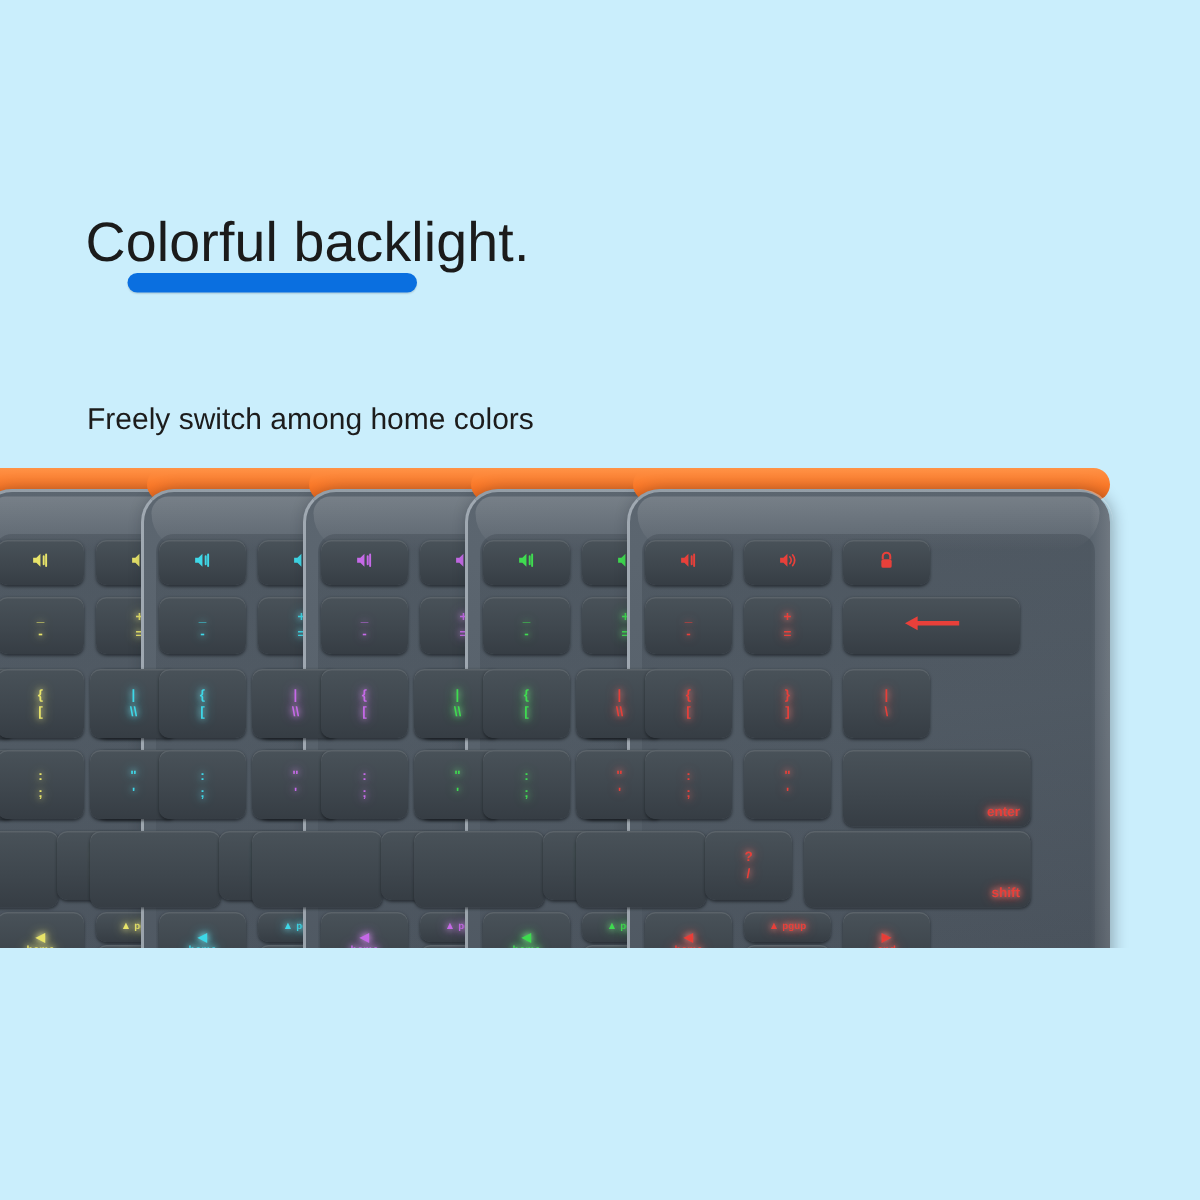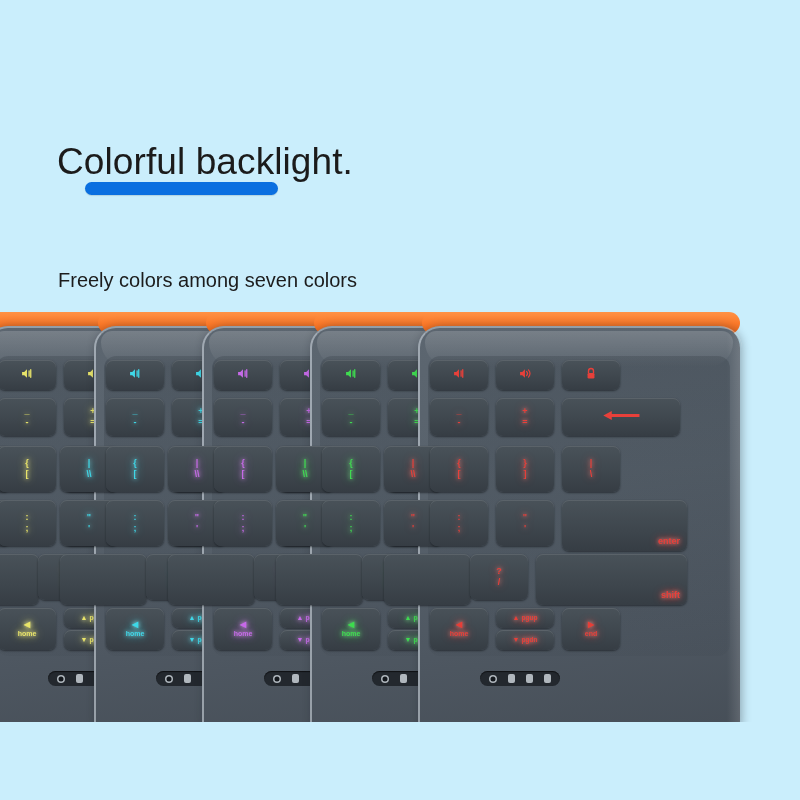--- a/index.html
+++ b/index.html
@@ -1,21 +1,21 @@
 <!DOCTYPE html>
 <html><head>
 <meta charset="utf-8">
 <style>
   html,body{margin:0;padding:0;}
   body{
     width:800px;height:800px;overflow:hidden;
     font-family:"Liberation Sans",sans-serif;
     background:#caeefc;position:relative;
   }
-  #stage{position:absolute;inset:0;width:800px;height:722px;overflow:hidden;}
+  #stage{position:absolute;inset:0;width:800px;height:632px;overflow:hidden;}
 
   
   .headline{
     position:absolute;left:57px;top:42px;width:640px;
     font-size:37px;line-height:48px;color:#1b1b1b;
     letter-spacing:.1px;white-space:pre;
   }
   .accent-bar{
     position:absolute;left:85px;top:182px;width:193px;height:13px;
     border-radius:7px;background:#0a6fe0;
@@ -93,21 +93,21 @@
 
 <div id="stage">
 
   <div class="headline" style="color: rgb(27, 27, 27);">
     <div>Colorful backlight.</div>
   </div>
 
   <div class="accent-bar" style="background: rgb(10, 111, 224);"></div>
 
   <div class="subtitle" style="color: rgb(28, 28, 28);">
-    <div>Freely colors among seven colors</div>
+    <div>Freely switch among home colors</div>
     <div>and three levels of brightness.</div>
   </div>
 
   <div id="keyboards">
       <div class="kb" style="left: 0px; z-index: 1;">
         <div class="kb-strip"></div>
         <div class="kb-body"></div>
         <div class="kb-rim"></div>
         <div class="kb-deck"></div>
         <div class="keys">

